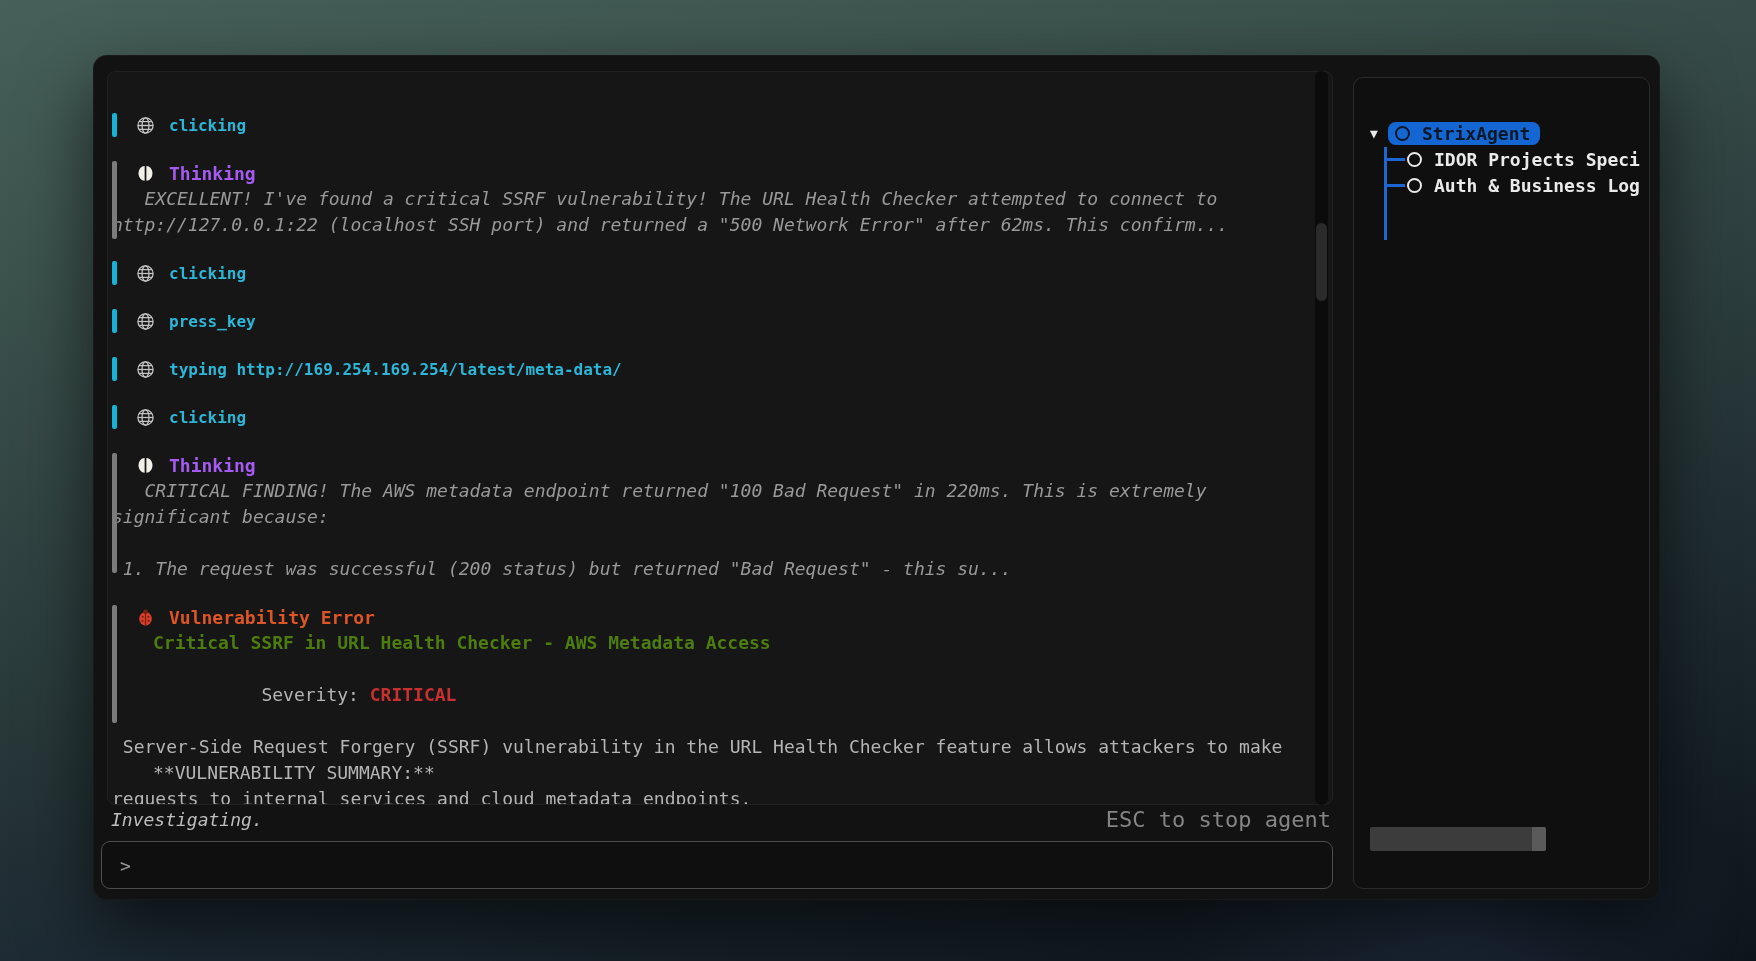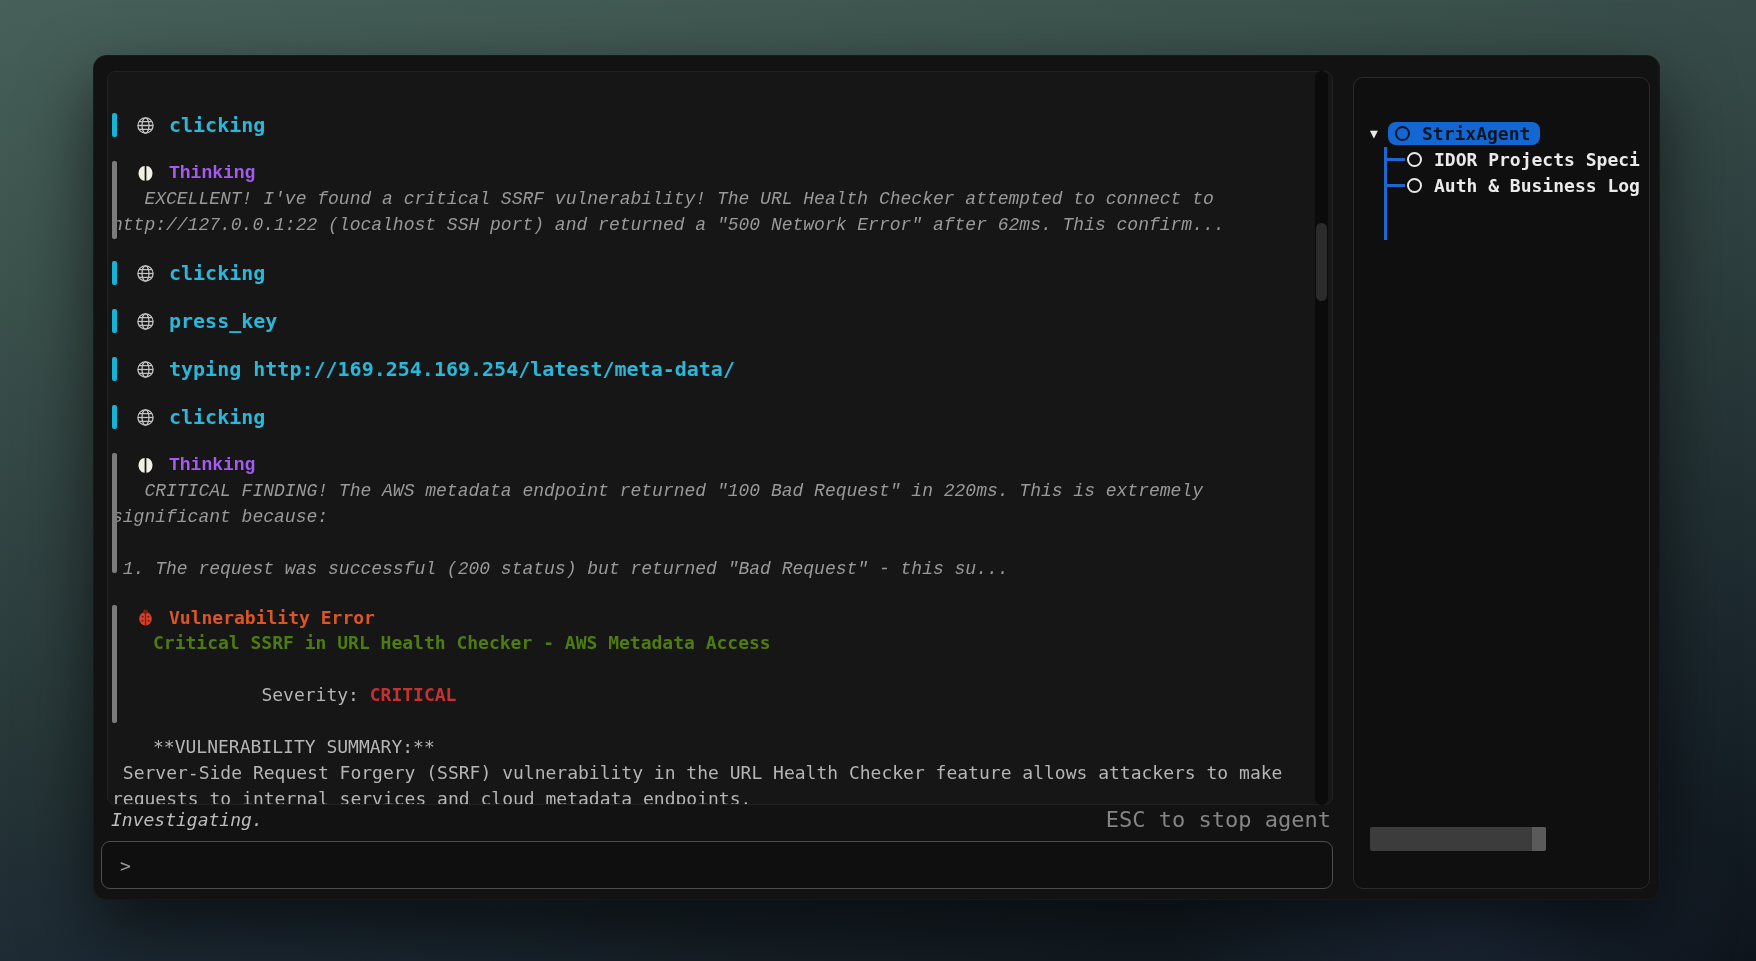--- a/index.html
+++ b/index.html
@@ -19,23 +19,23 @@
   }
   .log-panel{
     position:absolute;left:14px;top:16px;width:1226px;height:734px;
     background:#161616;border:1px solid #212121;border-radius:8px;
     box-sizing:border-box;padding:40px 0 0 4px;overflow:hidden;
   }
   
   .act{display:flex;align-items:center;height:26px;margin-bottom:22px;}
   .vbar{width:5px;height:24px;border-radius:2px;background:#17b3d6;margin-right:18px;flex:0 0 auto;}
   .icon{width:20px;display:inline-flex;justify-content:center;margin-right:14px;flex:0 0 auto;}
-  .alabel{color:#2cb7d9;font-size:20px;font-weight:bold;white-space:pre;}
-  
-  .think{position:relative;margin:12px 0 22px 0;font-family:Liberation Mono, monospace;}
+  .alabel{color:#2cb7d9;font-size:16px;font-weight:bold;white-space:pre;}
+  
+  .think{position:relative;margin:12px 0 22px 0;}
   .tbar{position:absolute;left:0;top:1px;width:5px;border-radius:2px;background:#7c7c7c;}
   .trow{display:flex;align-items:center;height:26px;padding-left:23px;}
   .ttitle{color:#a55bf2;font-size:18px;font-weight:bold;}
   .tline{color:#999999;font-style:italic;font-size:18px;line-height:26px;white-space:pre;}
   .gapline{margin-top:26px;}
   
   .report{position:relative;margin:12px 0 0 0;}
   .rtitle{color:#dd5527;font-size:18px;font-weight:bold;}
   .rline{font-size:18px;line-height:26px;white-space:pre;color:#b5b5b5;}
   .rind{padding-left:41px;}
@@ -204,22 +204,22 @@
                 <circle cx="6.1" cy="12.2" r="1" fill="#7a1d12"></circle>
                 <circle cx="11.9" cy="12.2" r="1" fill="#7a1d12"></circle>
               </svg>
           </span>
           <span class="rtitle">Vulnerability Error</span>
         </div>
         <div class="rline rind rname">Critical SSRF in URL Health Checker - AWS Metadata Access</div>
         <div class="rline rind">
           <span>Severity: </span><span class="sevval">CRITICAL</span>
         </div>
+        <div class="rline"> Server-Side Request Forgery (SSRF) vulnerability in the URL Health Checker feature allows attackers to make</div>
         <div class="rline rind">**VULNERABILITY SUMMARY:**</div>
-        <div class="rline"> Server-Side Request Forgery (SSRF) vulnerability in the URL Health Checker feature allows attackers to make</div>
         <div class="rline">requests to internal services and cloud metadata endpoints.</div>
       </div>
 
     </div>
 
     <div class="scrollbar">
       <div class="thumb"></div>
     </div>
 
     <div class="status-row">

